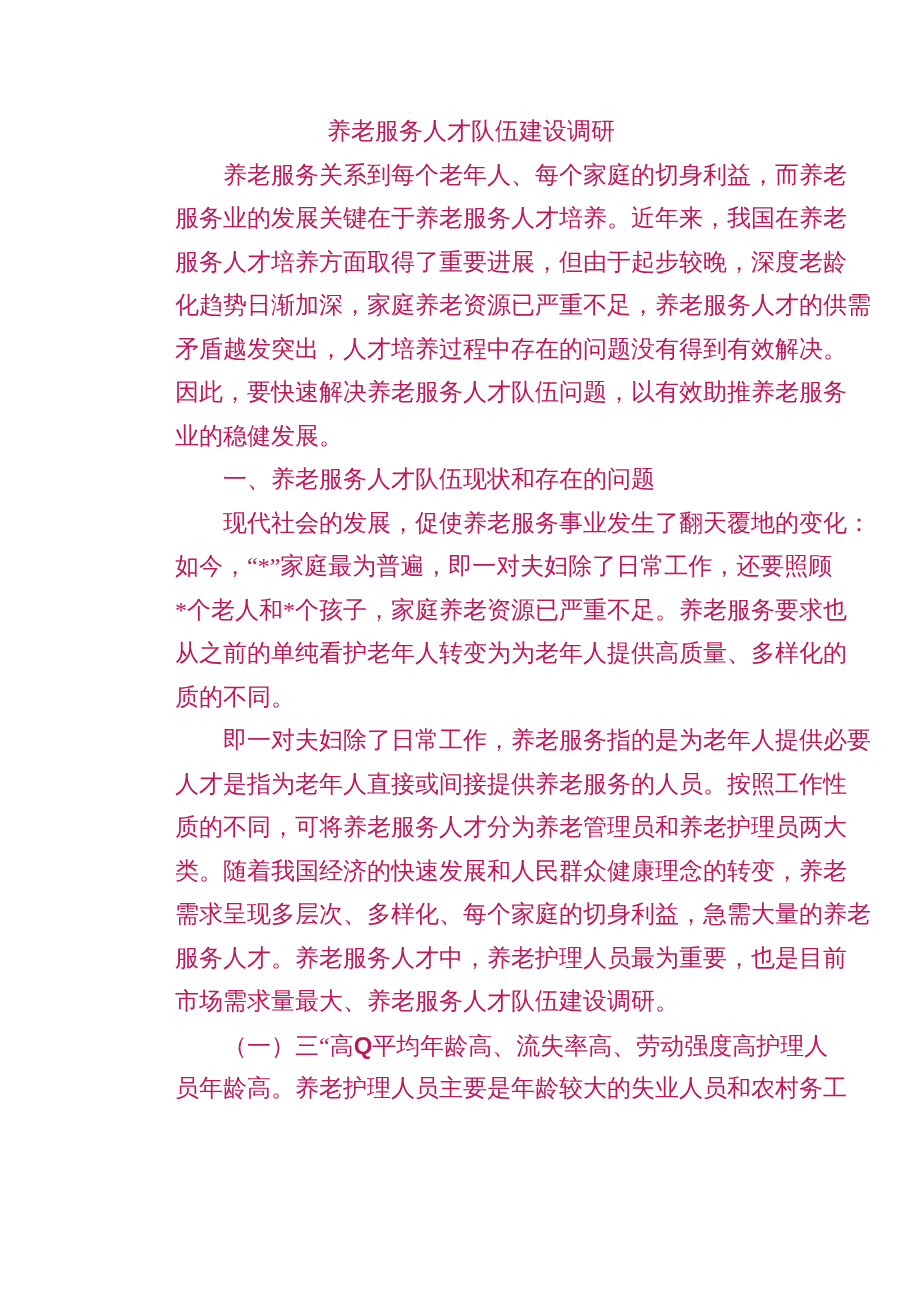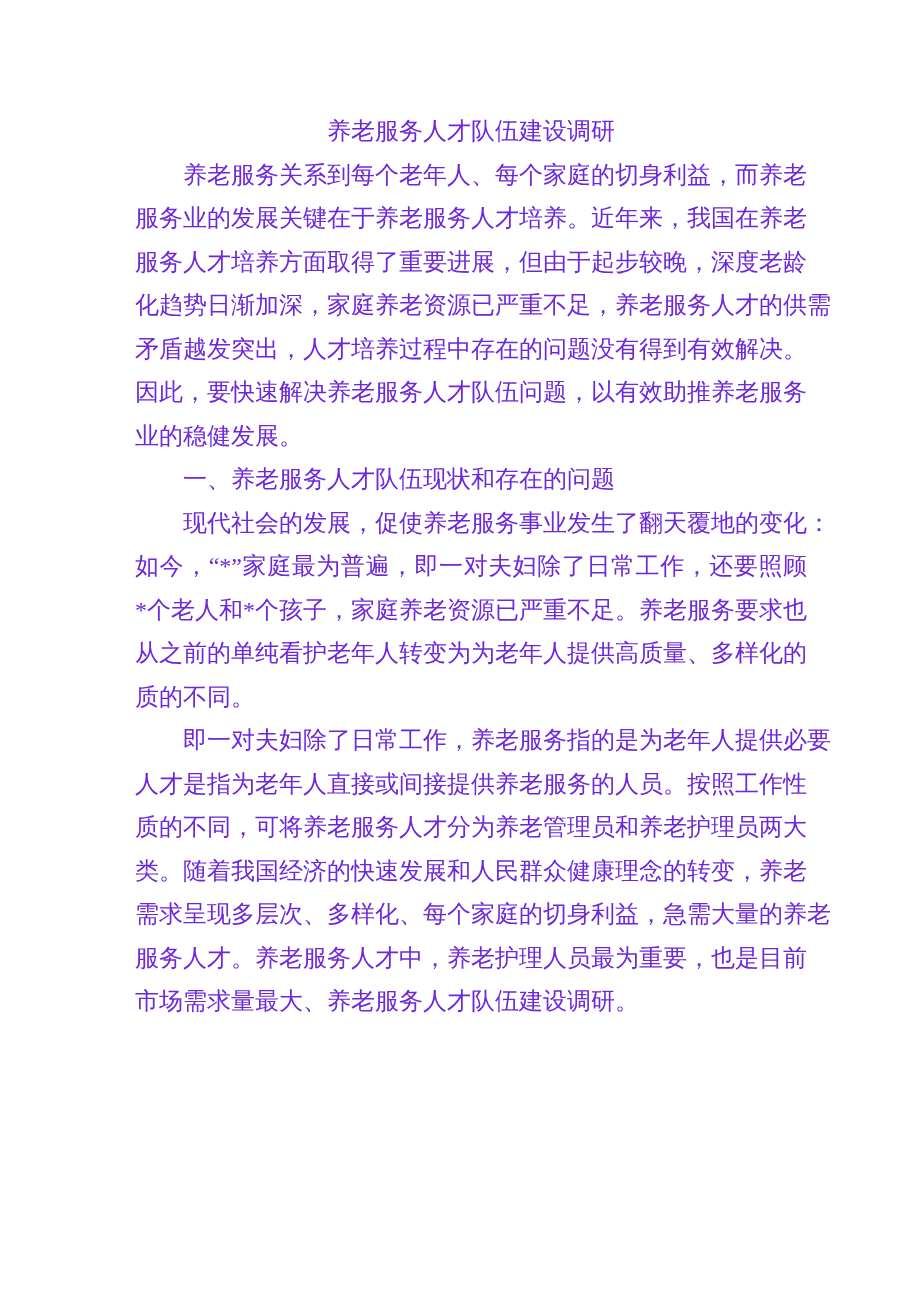--- a/index.html
+++ b/index.html
@@ -7,36 +7,37 @@
     padding: 0;
     background: #ffffff;
   }
   .page {
     position: relative;
     width: 920px;
     height: 1301px;
     background: #ffffff;
     overflow: hidden;
     font-family: "Liberation Serif", "DejaVu Serif", serif;
-    color: #6d28d9;
+    color: #be185d;
   }
   .doc {
     position: absolute;
     left: 135px;
     top: 110px;
     width: 672px;
     font-size: 24px;
     line-height: 43.5px;
   }
   .line {
     height: 43.5px;
     white-space: nowrap;
     text-align: justify;
     text-align-last: justify;
     text-justify: inter-ideograph;
+    margin-left: 40px;
   }
   .line.indent {
     padding-left: 48px;
   }
   .line.last {
     text-align: center;
     text-align-last: left;
   }
   .title-line {
     height: 43.5px;
@@ -80,15 +81,19 @@
     <div>
       <div class="line indent">即一对夫妇除了日常工作，养老服务指的是为老年人提供必要</div>
       <div class="line">人才是指为老年人直接或间接提供养老服务的人员。按照工作性</div>
       <div class="line">质的不同，可将养老服务人才分为养老管理员和养老护理员两大</div>
       <div class="line">类。随着我国经济的快速发展和人民群众健康理念的转变，养老</div>
       <div class="line">需求呈现多层次、多样化、每个家庭的切身利益，急需大量的养老</div>
       <div class="line">服务人才。养老服务人才中，养老护理人员最为重要，也是目前</div>
       <div class="line last">市场需求量最大、养老服务人才队伍建设调研。</div>
     </div>
 
+    <div>
+      <div class="line indent"><span>（一）三“高</span><span class="q-glyph">Q</span><span>平均年龄高、流失率高、劳动强度高护理人</span></div>
+      <div class="line last">员年龄高。养老护理人员主要是年龄较大的失业人员和农村务工</div>
+    </div>
 
   </div>
 </div>
 
 </body></html>

